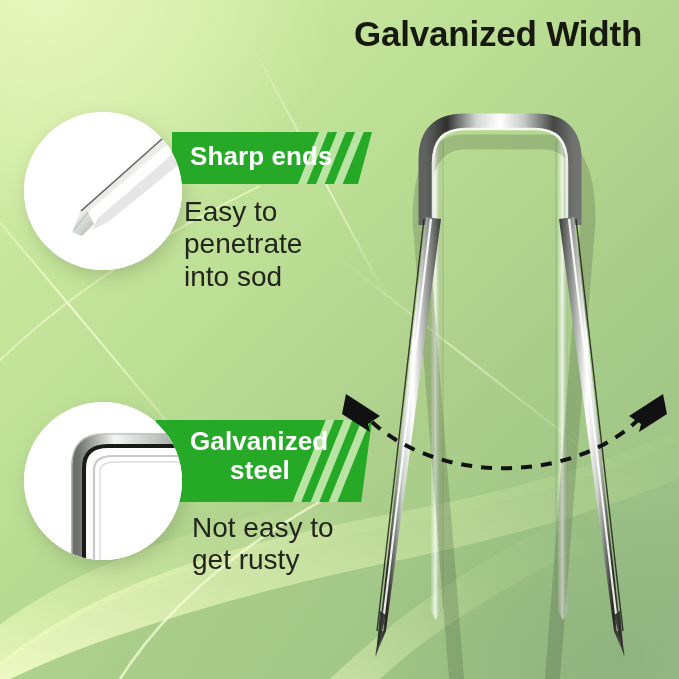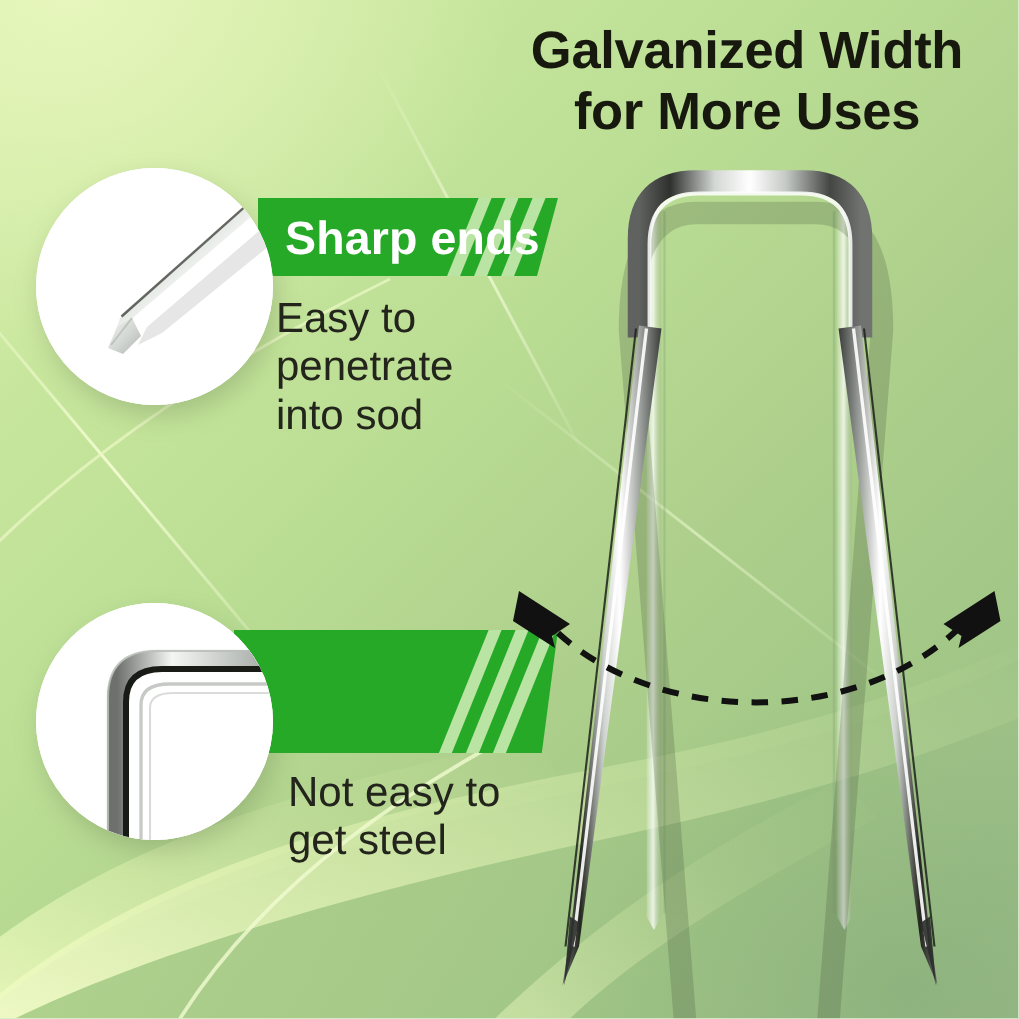--- a/index.html
+++ b/index.html
@@ -126,21 +126,21 @@
     position: absolute;
     z-index: 2;
     background: #27a928;
     overflow: hidden;
   }
   .banner-label {
     position: relative;
     z-index: 2;
     color: #ffffff;
     font-weight: bold;
-    font-size: 31px;
+    font-size: 26px;
     line-height: 1.05;
     letter-spacing: 0.1px;
   }
   .stripes {
     position: absolute;
     right: 0;
     top: 0;
     bottom: 0;
     width: 74px;
     z-index: 1;
@@ -217,21 +217,20 @@
       <path d="M -20 679 C 80 590 210 548 400 512 C 530 487 610 462 700 420 L 700 470 C 600 512 520 534 400 560 C 220 598 90 640 10 679 Z" fill="url(#swA)"></path>
       <path d="M -20 640 C 70 566 190 526 360 492 L 372 520 C 206 556 86 598 -2 668 Z" fill="url(#swB)"></path>
       <path d="M 330 679 C 400 612 470 566 560 520 L 585 545 C 500 590 430 632 380 679 Z" fill="url(#swB)" opacity="0.55"></path>
       <path d="M -10 370 C 60 300 150 240 260 186" stroke="#eaf7c3" stroke-width="2" fill="none" opacity="0.75"></path>
       <path d="M 120 679 C 170 600 250 540 330 496" stroke="#f0fbcf" stroke-width="2.5" fill="none" opacity="0.8"></path>
     </svg>
   </div>
 
   <div class="title">
     <span class="title-line">Galvanized Width</span>
-    <span class="title-line">for More Uses</span>
   </div>
 
   <div class="product">
     <svg viewBox="0 0 359 584" aria-hidden="true">
       <defs>
         <linearGradient id="metalH" x1="0" y1="0" x2="1" y2="0">
           <stop offset="0%" stop-color="#5f625f"></stop>
           <stop offset="14%" stop-color="#2e312e"></stop>
           <stop offset="34%" stop-color="#d3d7d3"></stop>
           <stop offset="50%" stop-color="#ffffff"></stop>
@@ -353,20 +352,22 @@
 
     <div class="circle-shadow"></div>
 
     <div class="banner" style="left:150px; top:26px; width:216px; height:82px;
          clip-path: polygon(0 0, 100% 0, 95% 100%, 0 100%);">
       <div class="stripes">
         <i style="left:10px;"></i>
           <i style="left:28px;"></i>
           <i style="left:46px;"></i>
       </div>
+      <div class="banner-label" style="margin:8px 0 0 34px;">Galvanized</div>
+      <div class="banner-label" style="margin:2px 0 0 34px; text-align:center; width:140px;">steel</div>
     </div>
 
     <div class="circle">
       <svg viewBox="0 0 158 158" aria-hidden="true">
         <defs>
           <linearGradient id="bendOuter" x1="0" y1="0" x2="1" y2="0">
             <stop offset="0%" stop-color="#6d706d"></stop>
             <stop offset="30%" stop-color="#f4f6f4"></stop>
             <stop offset="60%" stop-color="#c7cbc7"></stop>
             <stop offset="100%" stop-color="#8b8f8b"></stop>
@@ -381,16 +382,16 @@
 
         <path d="M 65 168 L 65 67 Q 65 49 86 49 L 176 49" stroke="#ffffff" stroke-width="4.5" fill="none"></path>
         <path d="M 70 168 L 70 68 Q 70 54 89 54 L 176 54" stroke="#aeb2ae" stroke-width="2.2" fill="none" opacity="0.7"></path>
 
         <path d="M 48 168 L 48 63 Q 48 32 80 32 L 176 32" stroke="#b9bdb9" stroke-width="1.4" fill="none" opacity="0.85"></path>
         <path d="M 76 168 L 76 70 Q 76 60 92 60 L 176 60" stroke="#cfd3cf" stroke-width="1.4" fill="none" opacity="0.8"></path>
       </svg>
     </div>
 
     <div class="desc" style="left:186px; top:118px; width:200px;">Not easy to
-get steel</div>
+get rusty</div>
   </div>
 
 </div>
 
 </body></html>

